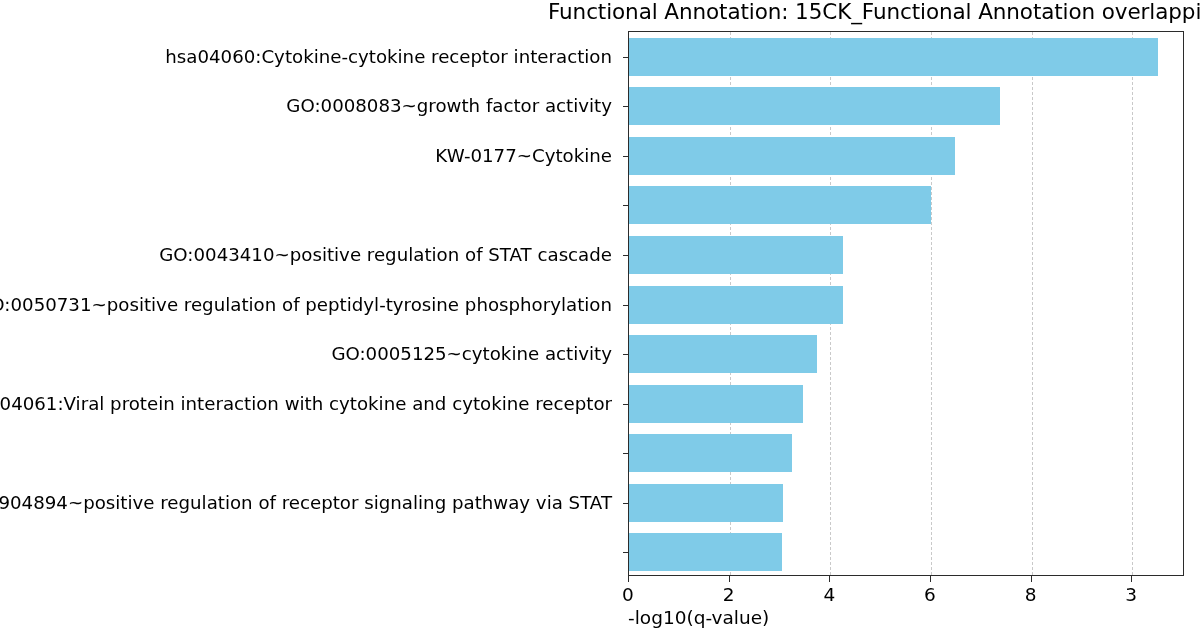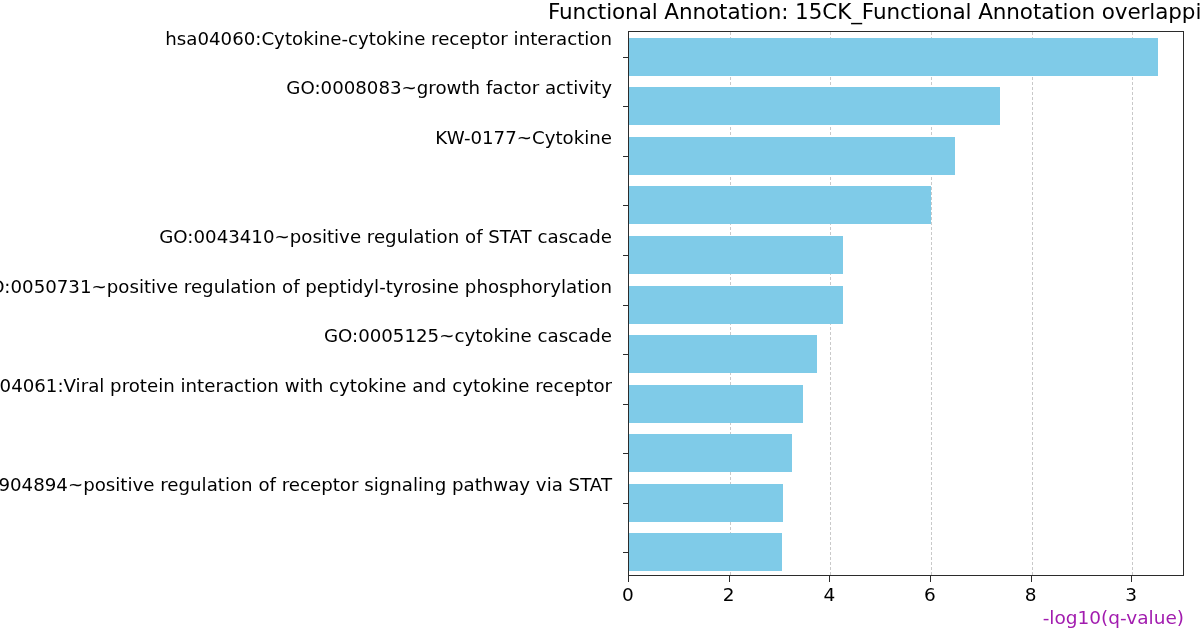--- a/index.html
+++ b/index.html
@@ -81,21 +81,21 @@
     text-align: right;
     white-space: nowrap;
     font-size: 18.2px;
     line-height: 20px;
     color: #000000;
     transform: translateY(-50%);
   }
   #ylabels {
     position: absolute;
     left: 0;
-    top: 14px;
+    top: 32px;
     width: 612px;  
     height: 545px;
   }
 
   
   #xticks {
     position: absolute;
     left: 628px;
     top: 576px;
     width: 556px;
@@ -117,41 +117,41 @@
     transform: translateX(-50%);
     white-space: nowrap;
   }
 
   
   #xaxis-title {
     position: absolute;
     left: 628px;
     top: 606px;
     width: 556px;
-    text-align: right;
+    text-align: left;
     font-size: 18.5px;
     line-height: 24px;
-    color: #a21caf;
+    color: #000000;
     white-space: nowrap;
   }
 </style>
 </head>
 <body>
 
 <div id="figure">
 
   <div id="chart-title">Functional Annotation: 15CK_Functional Annotation overlapping</div>
 
   <div id="ylabels">
       <div class="ylabel" style="top: 24.7727px;">hsa04060:Cytokine-cytokine receptor interaction</div>
       <div class="ylabel" style="top: 74.3182px;">GO:0008083~growth factor activity</div>
       <div class="ylabel" style="top: 123.864px;">KW-0177~Cytokine</div>
       <div class="ylabel" style="top: 222.955px;">GO:0043410~positive regulation of STAT cascade</div>
       <div class="ylabel" style="top: 272.5px;">GO:0050731~positive regulation of peptidyl-tyrosine phosphorylation</div>
-      <div class="ylabel" style="top: 322.045px;">GO:0005125~cytokine cascade</div>
+      <div class="ylabel" style="top: 322.045px;">GO:0005125~cytokine activity</div>
       <div class="ylabel" style="top: 371.591px;">hsa04061:Viral protein interaction with cytokine and cytokine receptor</div>
       <div class="ylabel" style="top: 470.682px;">GO:1904894~positive regulation of receptor signaling pathway via STAT</div>
     </div>
 
   <div id="plot-area">
     <div id="gridlines">
         <div class="gridline" style="left: 100.633px;"></div>
         <div class="gridline" style="left: 201.267px;"></div>
         <div class="gridline" style="left: 301.9px;"></div>
         <div class="gridline" style="left: 402.534px;"></div>

